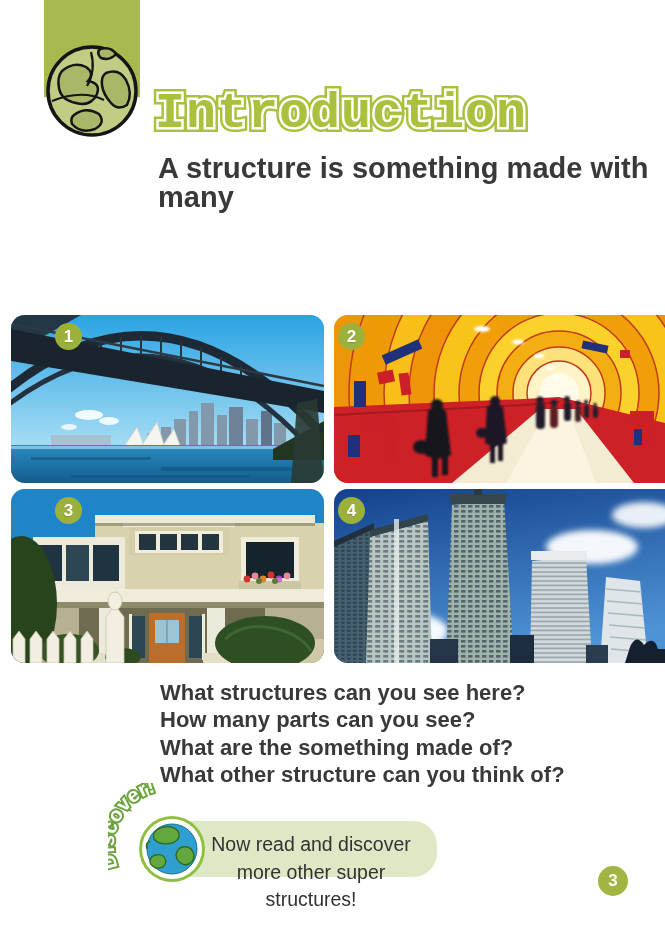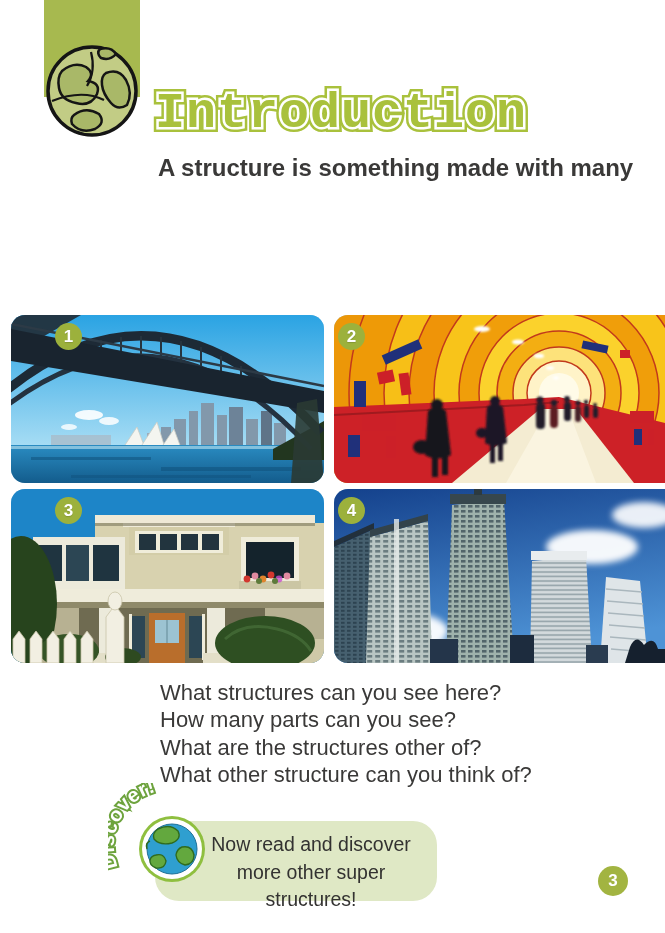--- a/index.html
+++ b/index.html
@@ -12,42 +12,42 @@
 
   
   .title{position:absolute;left:155px;top:52px;font-size:50px;font-weight:800;
          font-family:Liberation Mono, monospace;letter-spacing:1px;line-height:1.1;}
   .title span{white-space:nowrap;}
   .t-back{position:absolute;left:0;top:0;color:#a9c13c;-webkit-text-stroke:10px #a9c13c;}
   .t-mid{position:absolute;left:0;top:0;color:#ffffff;-webkit-text-stroke:5px #ffffff;}
   .t-front{position:relative;color:#a9c13c;}
 
   
-  .intro{position:absolute;left:158px;top:154px;font-size:24px;line-height:28.6px;
+  .intro{position:absolute;left:158px;top:154px;font-size:29px;line-height:28.6px;
          font-weight:700;color:#3a3938;}
 
   
   .photo{position:absolute;overflow:hidden;background:#9ec7dd;}
   .photo svg{display:block;width:100%;height:100%;}
   .photo-1{left:11px;top:315px;width:313px;height:168px;border-radius:14px;}
   .photo-2{left:334px;top:315px;width:331px;height:168px;border-radius:14px 0 0 14px;}
   .photo-3{left:11px;top:489px;width:313px;height:174px;border-radius:14px;}
   .photo-4{left:334px;top:489px;width:331px;height:174px;border-radius:14px 0 0 14px;}
   .photo-badge{position:absolute;width:27px;height:27px;border-radius:50%;background:#9cb13c;
          color:#ffffff;font-size:17px;font-weight:700;display:flex;align-items:center;
          justify-content:center;text-shadow:0 1px 1px rgba(0,0,0,.15);}
   .badge-inset{left:44px;top:8px;}
   .badge-corner{left:4px;top:8px;}
 
   
   .questions{position:absolute;left:160px;top:679px;font-size:22px;line-height:27.4px;
-         font-weight:400;color:#3a3938;}
-
-  
-  .discover-box{position:absolute;left:155px;top:821px;width:282px;height:80px;
+         font-weight:700;color:#3a3938;}
+
+  
+  .discover-box{position:absolute;left:155px;top:821px;width:282px;height:56px;
          background:#dfe8c5;border-radius:24px;}
   .discover-text{position:absolute;left:34px;right:4px;top:10px;text-align:center;
          font-size:19.5px;line-height:27.5px;color:#333231;}
   .discover-badge{position:absolute;left:108px;top:783px;width:120px;height:114px;}
 
   
   .page-number{position:absolute;left:598px;top:866px;width:30px;height:30px;border-radius:50%;
          background:#a2b441;color:#ffffff;font-size:17px;font-weight:700;
          display:flex;align-items:center;justify-content:center;}
 </style>
@@ -346,21 +346,21 @@
         <rect x="252" y="156" width="22" height="18" fill="#2a3c50"></rect>
         <path d="M296,158 q6,-14 14,-2 q10,-10 14,4 l7,0 0,14 -40,0 z" fill="#15202e"></path>
       </g>
     </svg>
     <span class="photo-badge badge-corner">4</span>
   </figure>
 
   <div class="questions">
     <div>What structures can you see here?</div>
     <div>How many parts can you see?</div>
-    <div>What are the structures other of?</div>
+    <div>What are the something made of?</div>
     <div>What other structure can you think of?</div>
   </div>
 
   <div class="discover-box">
     <div class="discover-text">
       <div>Now read and discover</div>
       <div>more other super structures!</div>
     </div>
   </div>
   <svg class="discover-badge" viewBox="0 0 120 114">

